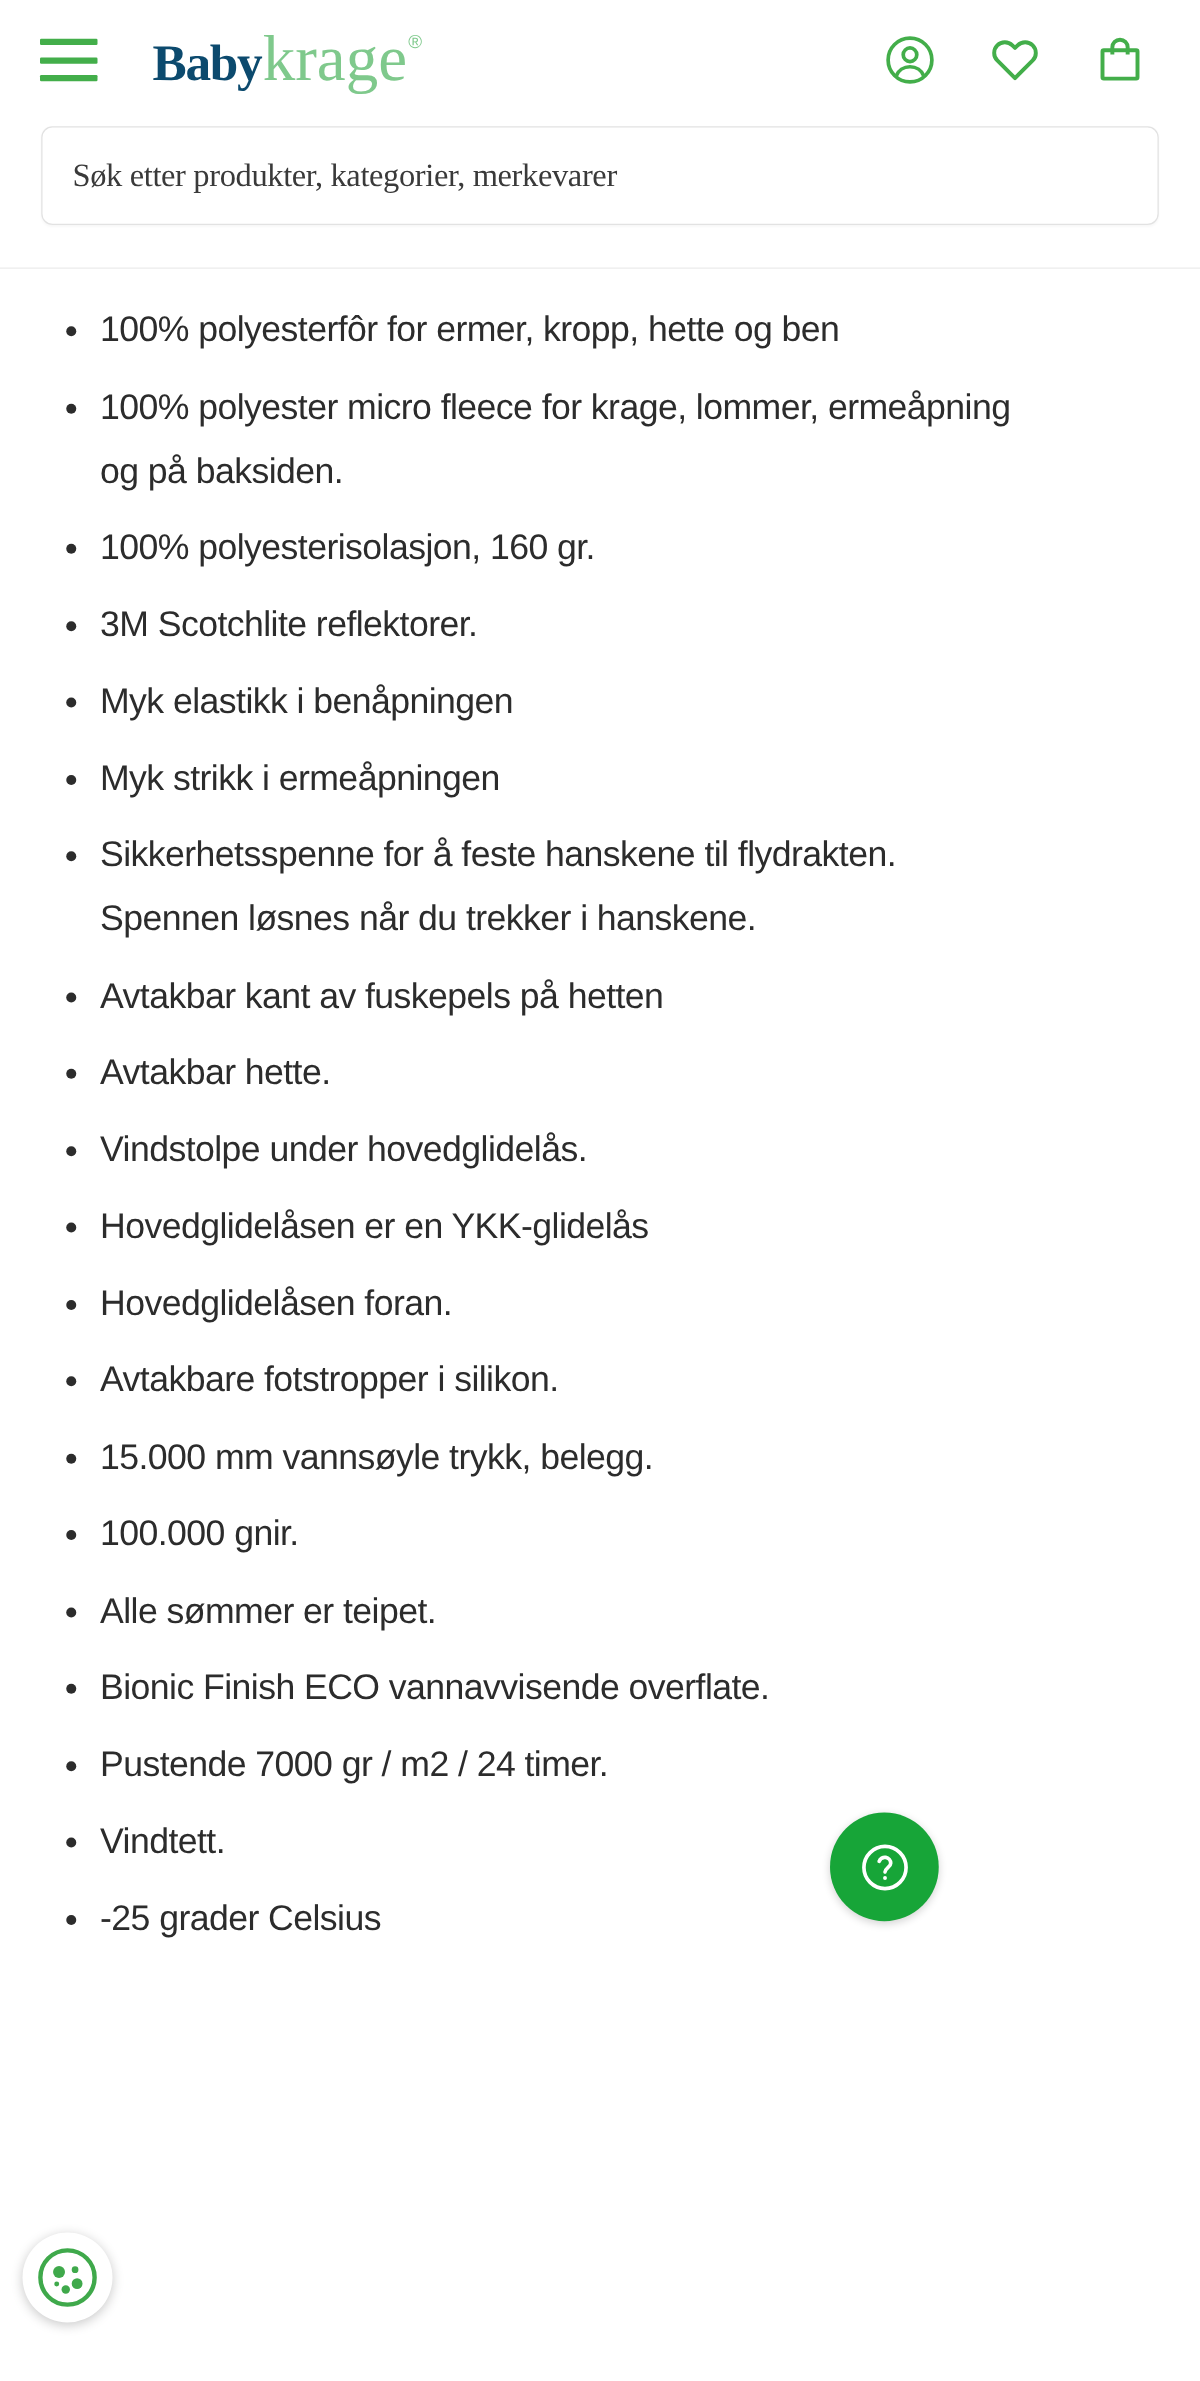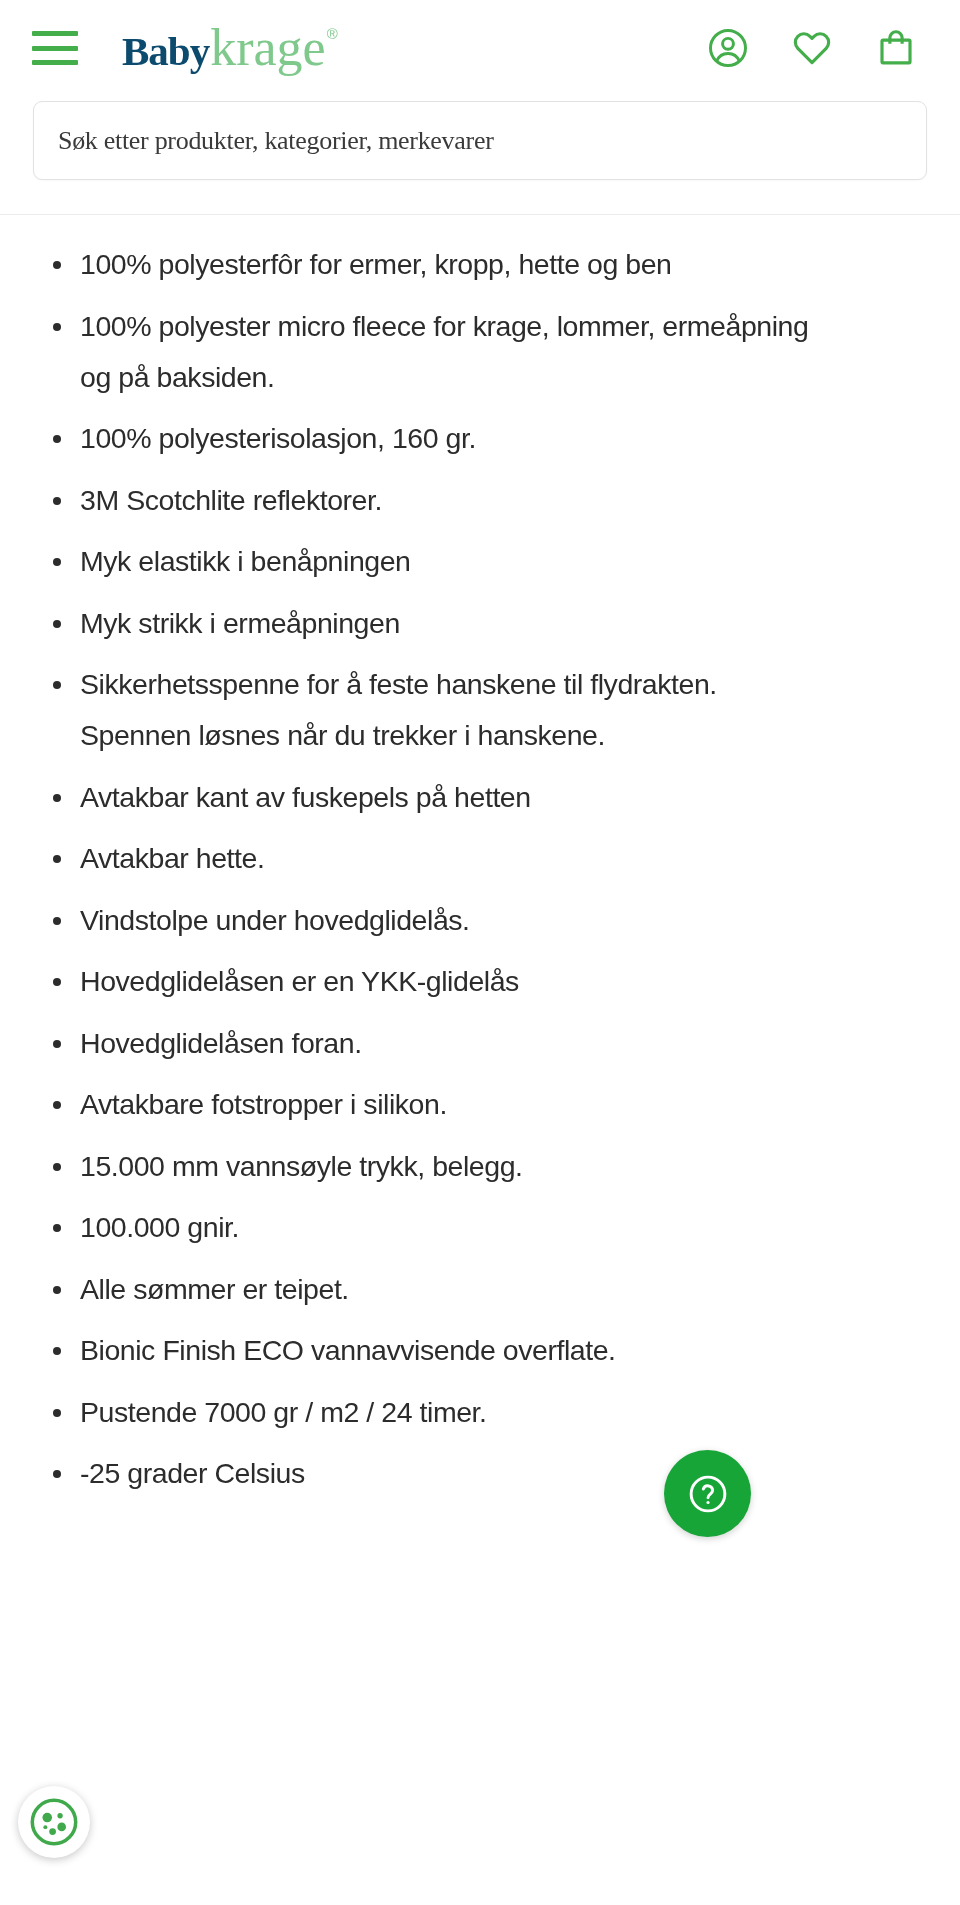--- a/index.html
+++ b/index.html
@@ -267,20 +267,21 @@
       <li>Avtakbar hette.</li>
       <li>Vindstolpe under hovedglidelås.</li>
       <li>Hovedglidelåsen er en YKK-glidelås</li>
       <li>Hovedglidelåsen foran.</li>
       <li>Avtakbare fotstropper i silikon.</li>
       <li>15.000 mm vannsøyle trykk, belegg.</li>
       <li>100.000 gnir.</li>
       <li>Alle sømmer er teipet.</li>
       <li>Bionic Finish ECO vannavvisende overflate.</li>
       <li>Pustende 7000 gr / m2 / 24 timer.</li>
+      <li>Vindtett.</li>
       <li>-25 grader Celsius</li>
     </ul>
   </div>
 
   <button class="help-fab">
     <svg width="44" height="44" viewBox="0 0 24 24" fill="none" stroke="#ffffff" stroke-width="1.6">
       <circle cx="12" cy="12" r="9.2"></circle>
       <path d="M9.45 9.3a2.6 2.6 0 0 1 5.05.85c0 1.75-2.5 2.1-2.5 3.85" stroke-linecap="round"></path>
       <circle cx="12" cy="16.6" r="0.85" fill="#ffffff" stroke="none"></circle>
     </svg>

